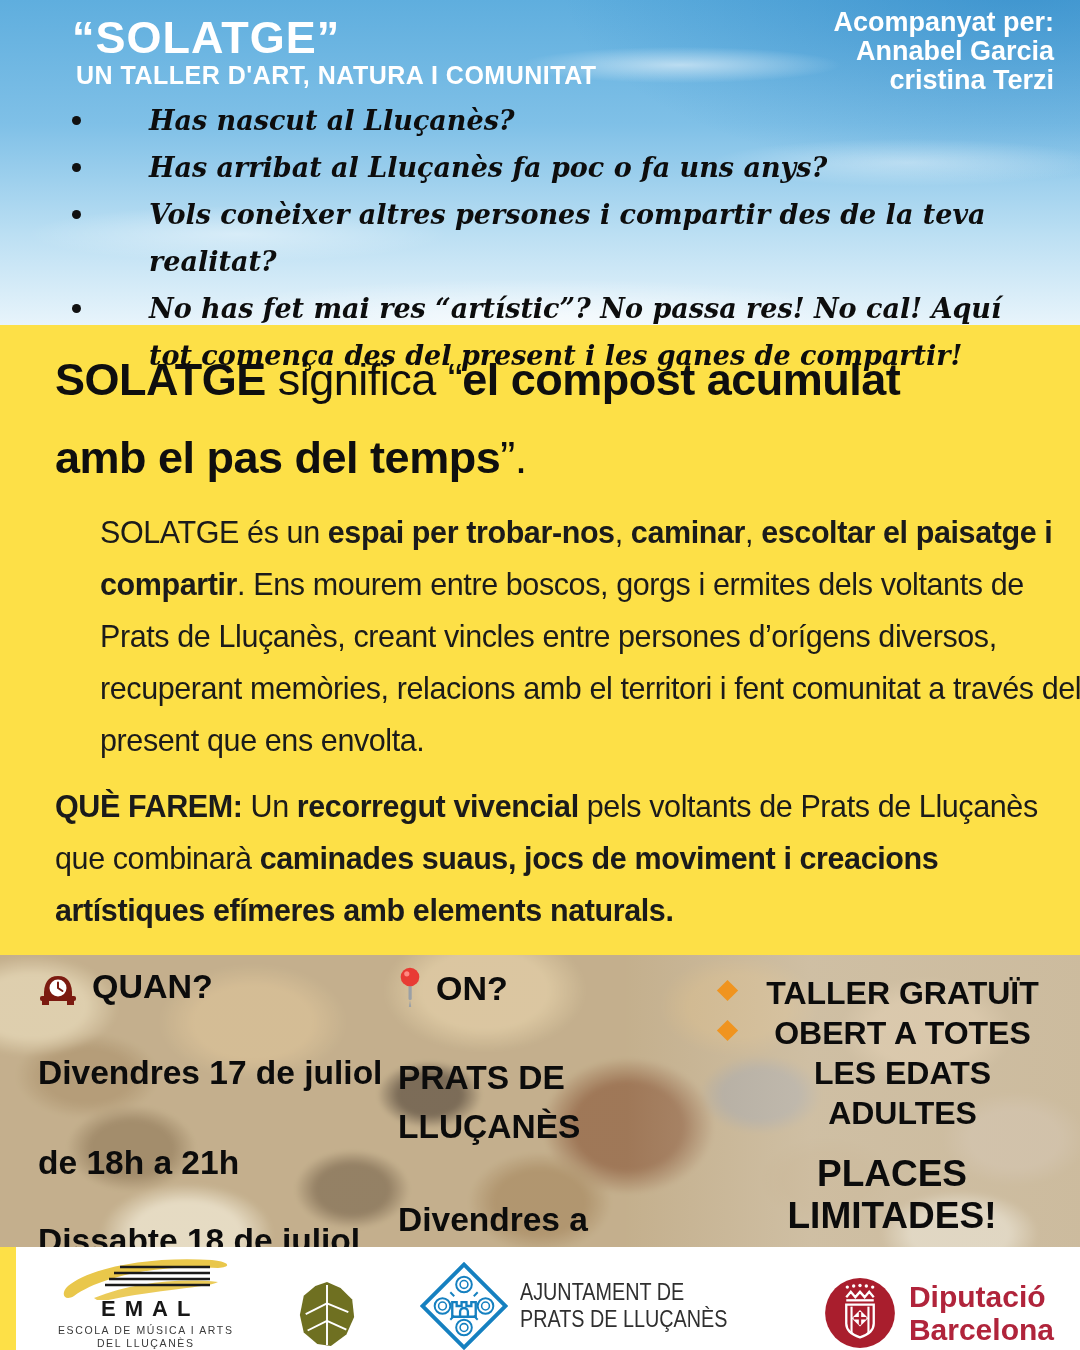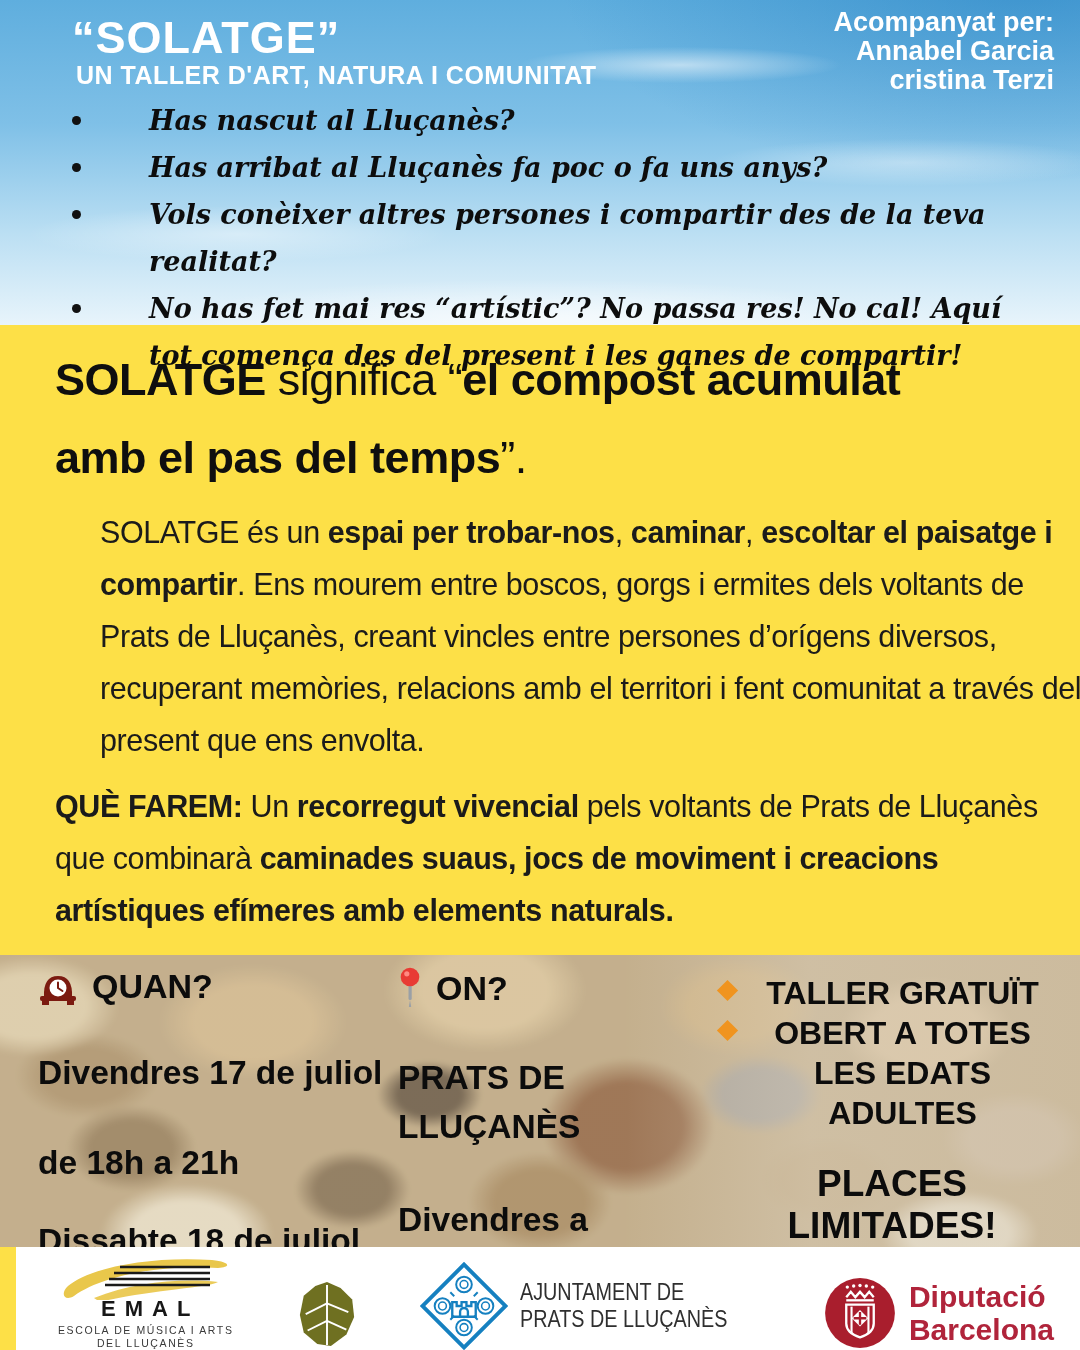--- a/index.html
+++ b/index.html
@@ -71,21 +71,21 @@
   .col-on{left:398px;top:12px;width:325px;}
   .col-on .info-line{line-height:49px;}
   .col-extra{left:718px;top:18px;width:348px;}
   .gap-top{margin-top:32px;}
   .indent{padding-left:10px;}
   .diamond{width:15px;height:15px;background:#F0941F;transform:rotate(45deg);
            flex:0 0 15px;margin:10px 4px 0 2px;}
   .extra-row{display:flex;align-items:flex-start;}
   .extra-row .txt{flex:1;text-align:center;font-size:32px;line-height:40px;
                   font-weight:bold;color:#0c0c0c;}
-  .places{margin-top:30px;text-align:center;font-size:37px;font-weight:bold;color:#0c0c0c;}
+  .places{margin-top:20px;text-align:center;font-size:37px;font-weight:bold;color:#0c0c0c;}
 
   
   .footer{position:absolute;left:0;top:1247px;width:1080px;height:103px;background:#fff;
           display:flex;align-items:flex-end;justify-content:space-between;padding:0 42px;
           box-sizing:border-box;margin-left:16px;}
   .logo{display:flex;align-items:center;gap:12px;}
   .logo-emal{flex-direction:column;gap:0;margin-top:-2px;}
   .emal-name{font-size:22px;font-weight:bold;letter-spacing:9px;color:#171717;margin:-4px 0 2px 9px;}
   .emal-tag{font-size:10.5px;letter-spacing:1.6px;color:#3a3a3a;text-align:center;line-height:13px;}
   .consorci-t1{font-size:26px;font-weight:bold;color:#46403a;line-height:28px;}

